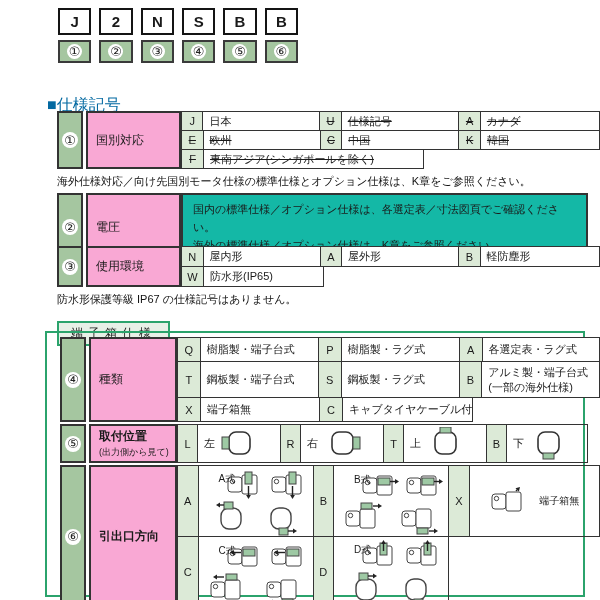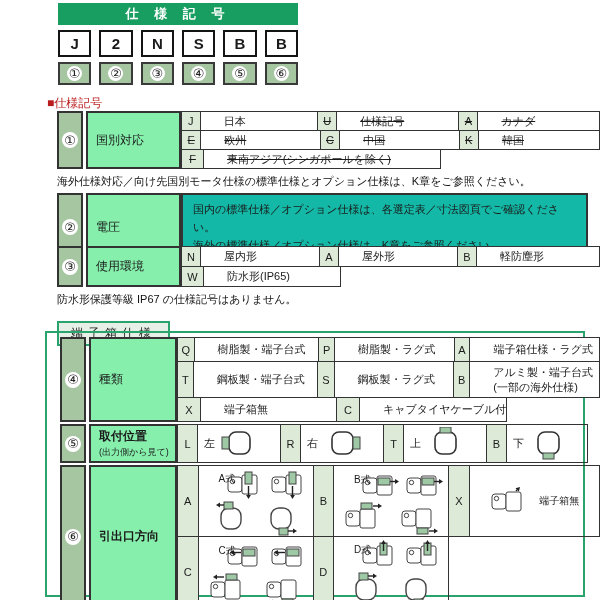--- a/index.html
+++ b/index.html
@@ -16,38 +16,38 @@
     letter-spacing:6px;display:flex;align-items:center;justify-content:center;}
   .code-row{display:flex;gap:8px;margin-top:5px;}
   .code-box{width:32px;height:23px;background:#fff;border:2px solid #141414;
     display:flex;align-items:center;justify-content:center;font-weight:bold;font-size:15px;}
   .digit-row{display:flex;gap:8px;margin-top:5px;}
   .digit-box{width:32px;height:19px;background:#a5c6a0;border:2px solid #3a3a3a;
     display:flex;align-items:center;justify-content:center;}
   .digit-glyph{background:#fff;border-radius:50%;width:15px;height:15px;display:flex;
     align-items:center;justify-content:center;font-size:13px;line-height:15px;color:#222;}
 
-  .sec-heading{position:absolute;left:47px;top:95px;font-size:12px;color:#b91c1c;}
+  .sec-heading{position:absolute;left:47px;top:95px;font-size:16px;color:#0369a1;}
 
   
   .trow{position:absolute;display:flex;align-items:stretch;}
   .numcell{width:22px;background:#a5c6a0;border:2px solid #333;display:flex;
     align-items:center;justify-content:center;margin-right:3px;flex:none;}
   .numcircle{background:#fff;border-radius:50%;width:16px;height:16px;display:flex;
     align-items:center;justify-content:center;font-size:13px;color:#222;}
-  .labelcell{background:#86efac;border:2px solid #333;display:flex;flex-direction:column;
+  .labelcell{background:#f9a8d4;border:2px solid #333;display:flex;flex-direction:column;
     justify-content:center;padding-left:8px;font-size:12px;flex:none;box-sizing:border-box;}
   .labelcell .sub{font-size:9px;margin-top:1px;}
   .lab-w{width:95px;}
   .lab-w2{width:88px;}
 
   table.ct{border-collapse:collapse;table-layout:fixed;}
   table.ct td{border:1px solid #333;font-size:11px;padding:0;overflow:hidden;white-space:nowrap;}
   table.ct td.code{background:#dcead7;text-align:center;}
-  table.ct td.val{padding-left:23px;background:#fff;}
+  table.ct td.val{padding-left:6px;background:#fff;}
   table.ct td.noborder{border:none;background:transparent;}
   .struck{text-decoration:line-through;}
   .stack > table{margin-top:-1px;}
   .stack > table:first-child{margin-top:0;}
 
   .note{position:absolute;font-size:11px;color:#111;}
 
   .volt-box{width:407px;box-sizing:border-box;background:#14b8a6;border:2px solid #333;
     padding:5px 10px;font-size:11px;line-height:1.65;}
 
@@ -71,21 +71,20 @@
   .xcell{display:flex;align-items:center;justify-content:center;gap:10px;height:100%;}
   .xlabel{font-size:10px;}
   svg{display:block;}
 </style>
 </head>
 <body>
 
 <div class="page">
 
   <div class="spec-top">
-    <div class="spec-bar">仕 様 記 号</div>
     <div class="code-row">
       <div class="code-box">J</div>
       <div class="code-box">2</div>
       <div class="code-box">N</div>
       <div class="code-box">S</div>
       <div class="code-box">B</div>
       <div class="code-box">B</div>
     </div>
     <div class="digit-row">
       <div class="digit-box">
@@ -206,21 +205,21 @@
     <div class="labelcell lab-w2">種類</div>
     <div class="stack">
       <table class="ct">
           <tbody>
             <tr style="height:24px;">
         <td class="code" style="width:22px;">Q</td>
         <td class="val" style="width:112px;">樹脂製・端子台式</td>
         <td class="code" style="width:22px;">P</td>
         <td class="val" style="width:112px;">樹脂製・ラグ式</td>
         <td class="code" style="width:22px;">A</td>
-        <td class="val" style="width:111px;">端子箱仕様・ラグ式</td>
+        <td class="val" style="width:111px;">各選定表・ラグ式</td>
       </tr>
           </tbody>
         </table>
       <table class="ct">
           <tbody>
             <tr style="height:36px;">
         <td class="code" style="width:22px;">T</td>
         <td class="val" style="width:112px;">鋼板製・端子台式</td>
         <td class="code" style="width:22px;">S</td>
         <td class="val" style="width:112px;">鋼板製・ラグ式</td>

